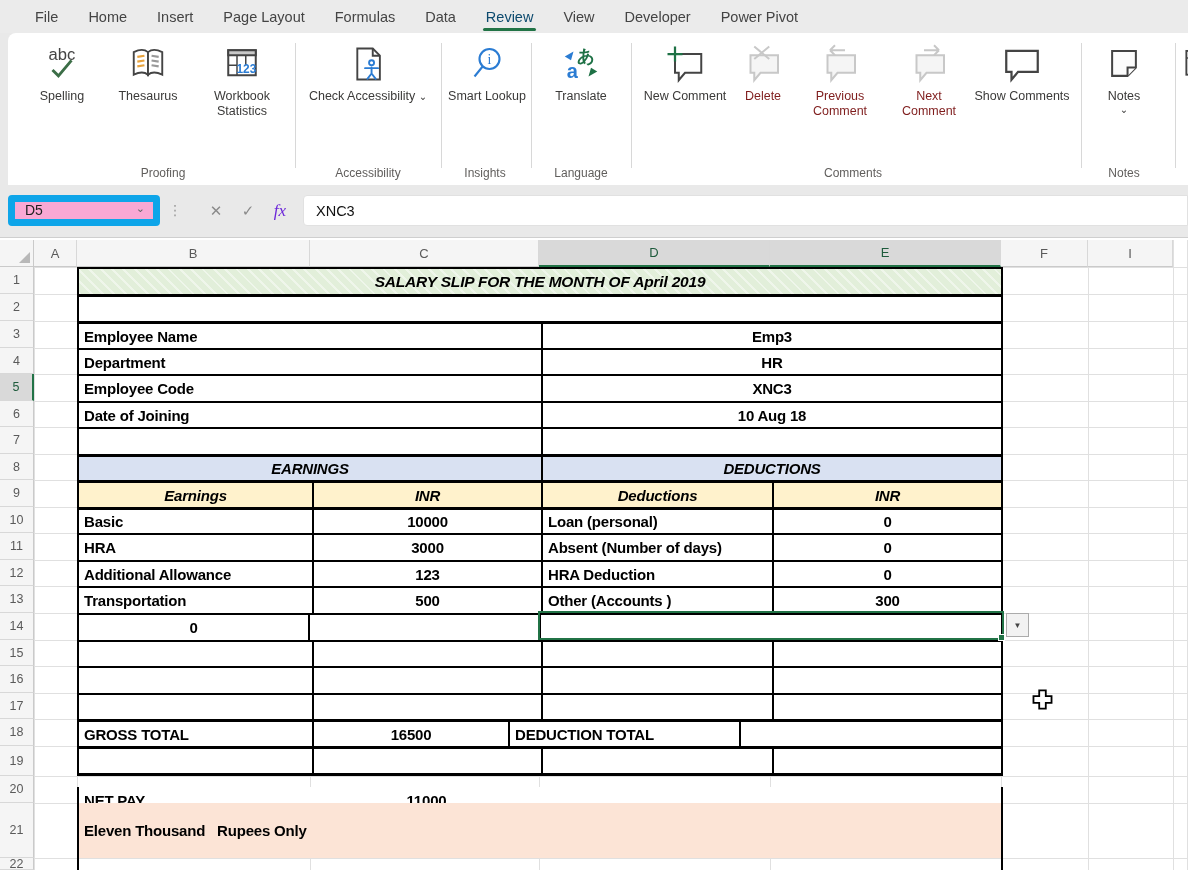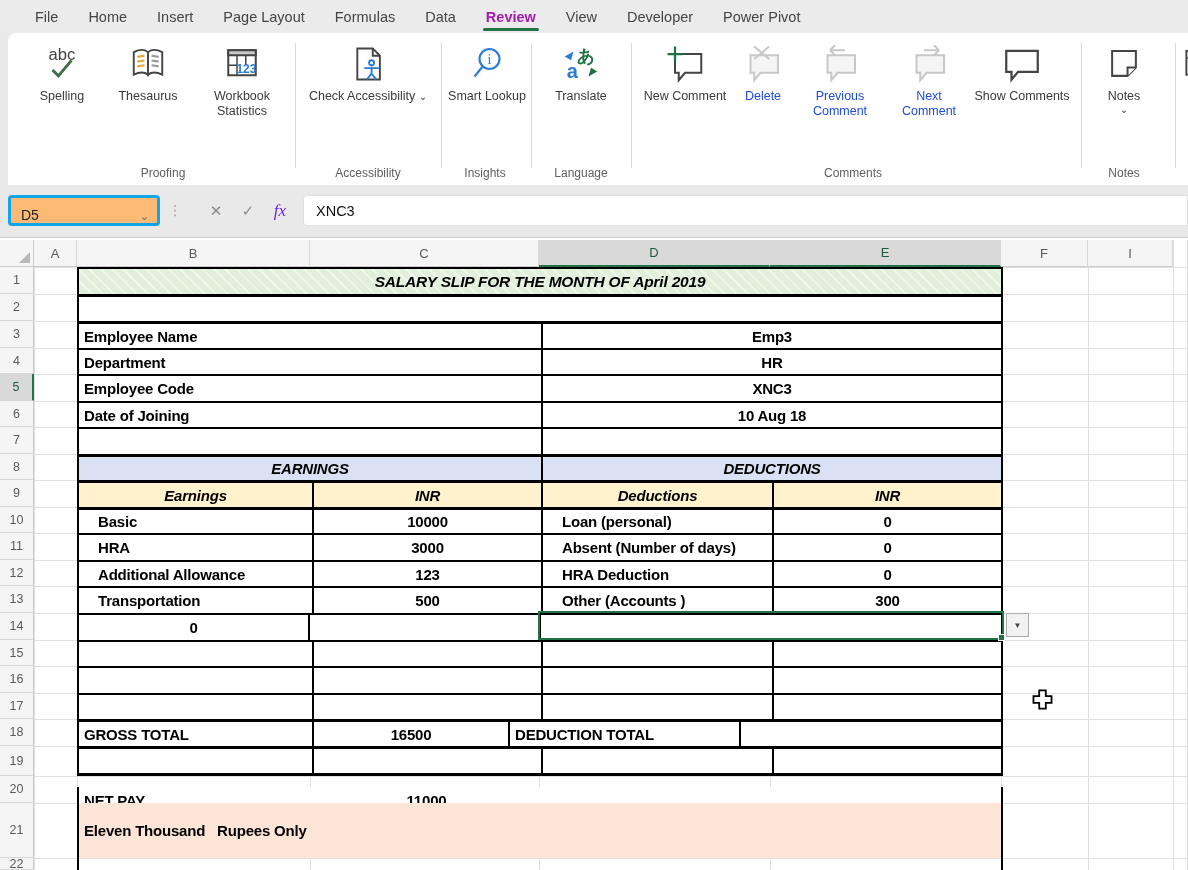--- a/index.html
+++ b/index.html
@@ -3,38 +3,38 @@
 <meta charset="utf-8">
 <style>
   html,body{margin:0;padding:0;}
   body{width:1188px;height:870px;overflow:hidden;background:#E9E9E9;
        font-family:"Liberation Sans",sans-serif;position:relative;}
   
   .menubar{position:absolute;left:0;top:0;width:100%;height:33px;background:#EBEBEB;
            display:flex;align-items:center;padding-left:20px;box-sizing:border-box;}
   .mtab{font-size:14.5px;color:#444;padding:0 15px;height:33px;display:flex;align-items:center;
         position:relative;white-space:nowrap;}
-  .mtab.active{color:#a21caf;font-weight:700;}
+  .mtab.active{color:#0c4a6e;font-weight:400;}
   .mtab.active::after{content:"";position:absolute;left:12px;right:12px;bottom:2px;height:3px;
         background:#217346;border-radius:2px;}
   
   .ribbon{position:absolute;left:8px;top:33px;right:0;height:152px;background:#fff;
           border-radius:8px 0 0 0;border-bottom:1px solid #D4D4D4;overflow:hidden;}
   .rbtn{position:absolute;top:8px;display:flex;flex-direction:column;align-items:center;}
   .ricon{height:46px;display:flex;align-items:center;justify-content:center;}
   .rlabel{font-size:12.5px;color:#3B3A39;text-align:center;line-height:15px;margin-top:2px;}
-  .rbtn.disabled .rlabel{color:#1d4ed8;}
+  .rbtn.disabled .rlabel{color:#7f1d1d;}
   .chev{font-size:10px;color:#3B3A39;line-height:10px;margin-top:1px;}
   .rgroup{position:absolute;bottom:5px;font-size:12px;color:#605E5C;text-align:center;}
   .rdiv{position:absolute;top:10px;height:125px;width:1px;background:#D8D8D8;}
   
   .fstrip{position:absolute;left:0;top:185px;width:100%;height:53px;background:#E9E9E9;
           border-bottom:1px solid #CFCFCF;box-sizing:border-box;}
-  .namebox{position:absolute;left:8px;top:10px;width:152px;height:31px;background:#fdba74;
-           border:3px solid #0ea5e9;border-radius:4px;display:flex;align-items:flex-end;
+  .namebox{position:absolute;left:8px;top:10px;width:152px;height:31px;background:#f9a8d4;
+           border:7px solid #0ea5e9;border-radius:4px;display:flex;align-items:flex-start;
            font-size:14px;color:#222;padding-left:10px;box-sizing:border-box;}
   .namebox .nchev{margin-left:auto;margin-right:8px;color:#666;font-size:11px;}
   .fdots{position:absolute;left:168px;top:17px;color:#9a9a9a;font-size:14px;letter-spacing:0;}
   .fbtn{position:absolute;top:12px;width:28px;height:28px;display:flex;align-items:center;
         justify-content:center;color:#8a8a8a;font-size:15px;}
   .fxi{font-family:"Liberation Serif",serif;font-style:italic;color:#6d28d9;font-size:17px;}
   .finput{position:absolute;left:303px;top:10px;right:0;height:31px;background:#fff;
           border:1px solid #E1E1E1;border-radius:4px 0 0 4px;display:flex;align-items:center;
           font-size:14.5px;color:#111;padding-left:12px;box-sizing:border-box;}
   
@@ -55,21 +55,21 @@
   
   .trow{position:absolute;left:77px;width:926px;display:flex;box-sizing:border-box;
         border-left:2px solid #000;border-right:2px solid #000;border-top:2px solid #000;
         background:#fff;font-size:15px;letter-spacing:-0.2px;color:#000;}
   .trow.thick{border-top-width:3px;}
   .trow.noline{border-top:none;}
   .tc{box-sizing:border-box;display:flex;align-items:center;overflow:hidden;}
   .tc + .tc{border-left:2px solid #000;}
   .tc.nb{border-left:none !important;}
   .lbl{padding-left:5px;font-weight:700;}
-  .item{padding-left:19px;font-weight:600;}
+  .item{padding-left:5px;font-weight:600;}
   .ctr{justify-content:center;font-weight:600;}
   .bold{font-weight:700;}
   .ital{font-style:italic;}
   .titlebg{background:#E2EFDA;background-image:repeating-linear-gradient(45deg,rgba(255,255,255,.45) 0 2px,transparent 2px 8px);}
   .bluebg{background:#D9E1F2;}
   .creambg{background:#FFF2CC;}
   .pinkbg{background:#FCE4D6;}
   
   .selbox{position:absolute;left:538px;top:373px;width:466px;height:29px;
           border:2px solid #217346;box-sizing:border-box;pointer-events:none;}

